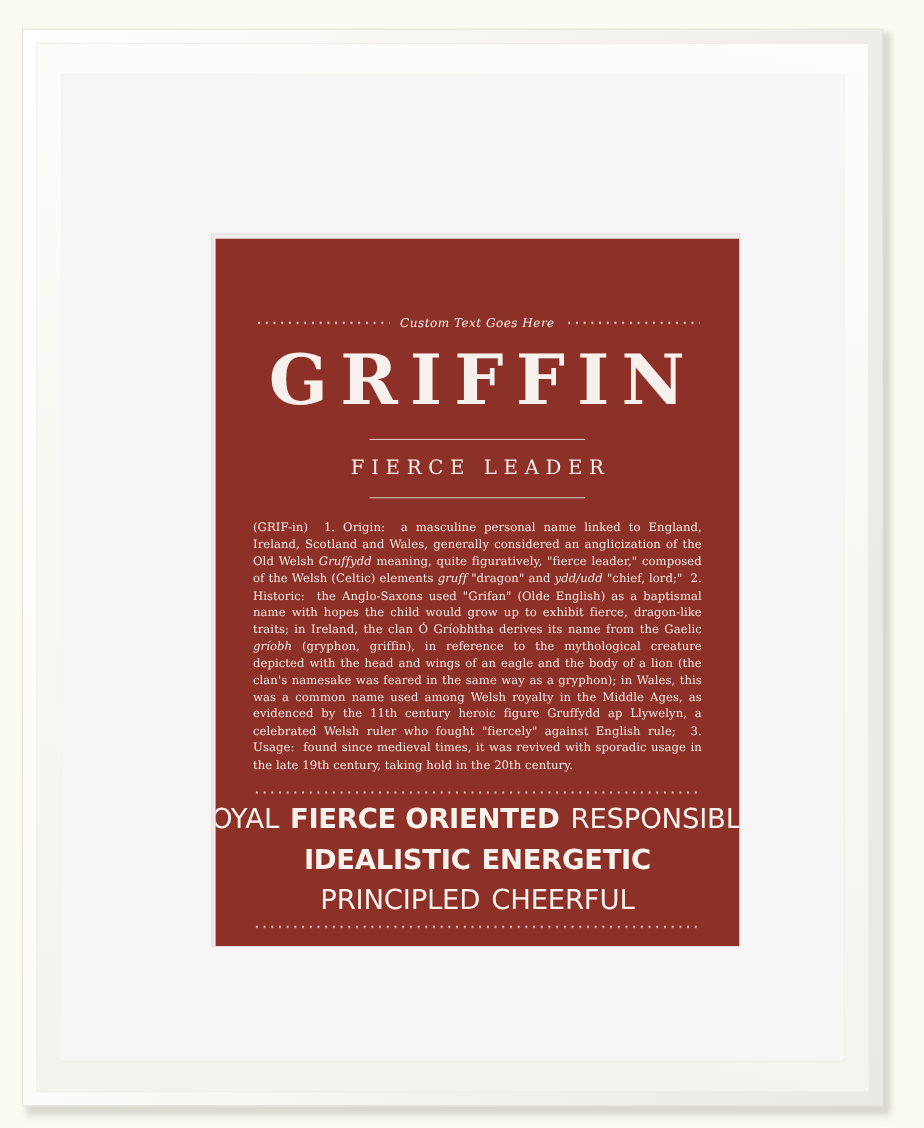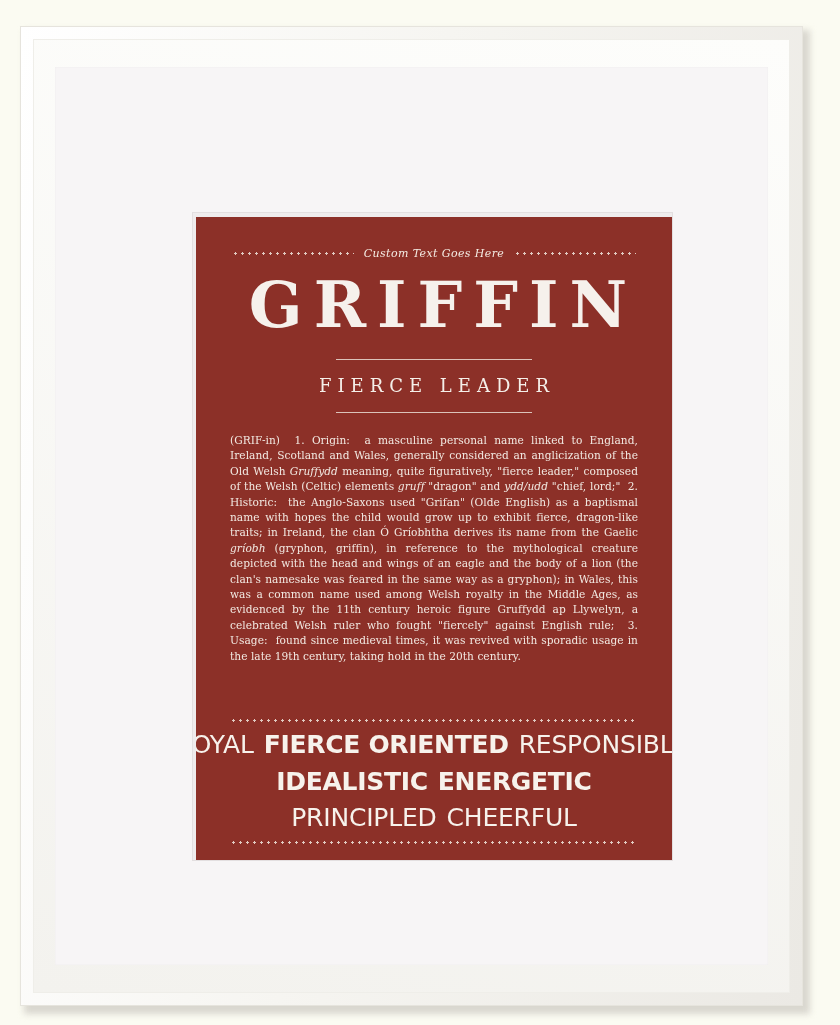--- a/index.html
+++ b/index.html
@@ -75,21 +75,21 @@
   
   .poster {
     position: absolute;
     left: 141px;
     top: 150px;
     width: 476px;
     height: 643px;
     background: #8c3028;
     color: #f4efe9;
     box-sizing: border-box;
-    padding: 28px 34px 0 34px;
+    padding: 68px 34px 0 34px;
     overflow: hidden;
   }
   .poster-inner { position: relative; width: 100%; height: 100%; }
 
   
   .top-row {
     display: flex;
     align-items: center;
     justify-content: center;
     gap: 10px;
@@ -108,21 +108,21 @@
     font-family: "DejaVu Serif", serif;
     font-style: italic;
     font-size: 11px;
     letter-spacing: .4px;
     white-space: nowrap;
     color: #f4ece4;
   }
 
   
   .name {
-    text-align: right;
+    text-align: center;
     font-family: "DejaVu Serif", serif;
     font-weight: bold;
     font-size: 63px;
     letter-spacing: 11px;
     line-height: 1;
     margin: 14px 0 0 0;
     padding-left: 10px;
     color: #f6f1ec;
   }
 

